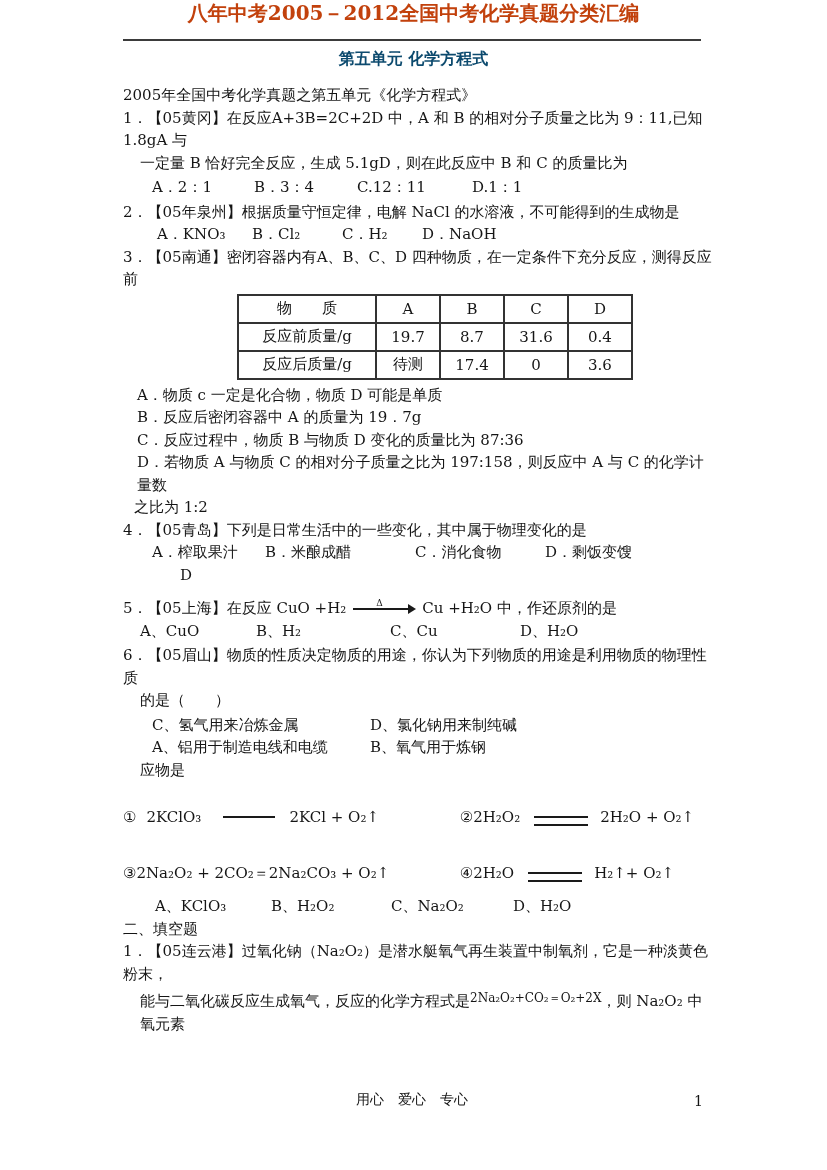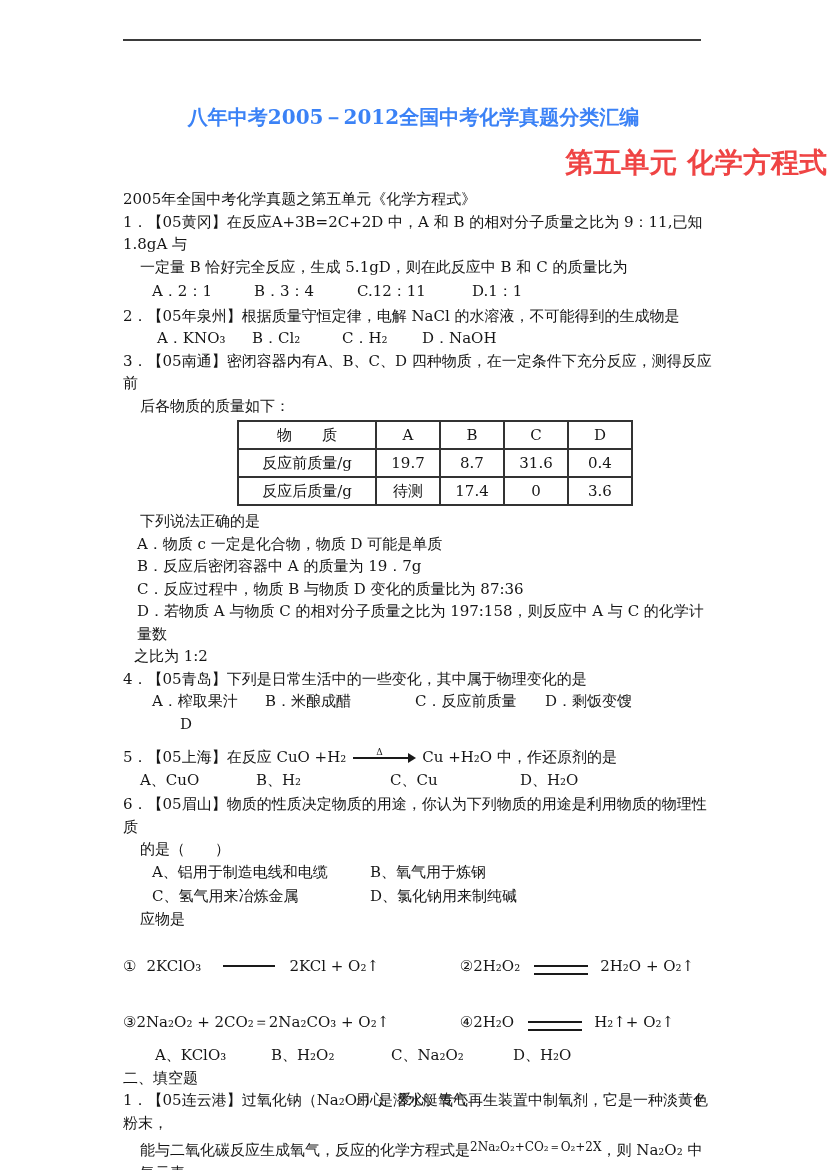--- a/index.html
+++ b/index.html
@@ -9,22 +9,22 @@
     background:#ffffff;
     font-family:"DejaVu Serif","Liberation Serif",serif;
     color:#151515;
     font-size:15px;
     overflow:hidden;
   }
   .topline {
     position:absolute; left:123px; top:39px; width:578px;
     border-top:2px solid #3b3b3b; height:0;
   }
-  .title1 { margin:0; padding-top:104px; text-align:center; color:#3b82f6; font-size:20px; font-weight:bold; line-height:26px; }
-  .title2 { margin:20px 0 0 0; text-align:right; color:#ef4444; font-size:28px; font-weight:bold; line-height:26px; }
+  .title1 { margin:0; text-align:center; color:#c2410c; font-size:20px; font-weight:bold; line-height:26px; }
+  .title2 { margin:20px 0 0 0; text-align:center; color:#0c4a6e; font-size:16px; font-weight:bold; line-height:26px; }
   .content { margin:12px 0 0 123px; width:592px; }
   .l { line-height:22.5px; min-height:22px; }
   .ind1 { margin-left:17px; }
   .ind2 { margin-left:14px; }
   .opt-row { display:flex; }
   .opt-row span { white-space:nowrap; }
   .qtable { border-collapse:collapse; margin:3px 0 4px 114px; }
   .qtable td {
     border:2px solid #333333; text-align:center;
     height:24px; padding:1px 4px; font-size:15px;
@@ -72,21 +72,20 @@
 
     <div class="l" style="margin-top:2px">2．【05年泉州】根据质量守恒定律，电解 NaCl 的水溶液，不可能得到的生成物是</div>
     <div class="l opt-row" style="margin-left:34px">
       <span style="width:95px">A．KNO₃</span>
       <span style="width:90px">B．Cl₂</span>
       <span style="width:80px">C．H₂</span>
       <span>D．NaOH</span>
     </div>
 
     <div class="l">3．【05南通】密闭容器内有A、B、C、D 四种物质，在一定条件下充分反应，测得反应前</div>
-    <div class="l ind1">后各物质的质量如下：</div>
 
     <table class="qtable">
       <tbody>
         <tr>
           <td class="c0">物　　质</td>
           <td class="cn">A</td>
           <td class="cn">B</td>
           <td class="cn">C</td>
           <td class="cn">D</td>
         </tr>
@@ -100,55 +99,54 @@
         <tr>
           <td class="c0">反应后质量/g</td>
           <td class="cn">待测</td>
           <td class="cn">17.4</td>
           <td class="cn">0</td>
           <td class="cn">3.6</td>
         </tr>
       </tbody>
     </table>
 
-    <div class="l ind1">下列说法正确的是</div>
     <div class="l ind2">A．物质 c 一定是化合物，物质 D 可能是单质</div>
     <div class="l ind2">B．反应后密闭容器中 A 的质量为 19．7g</div>
     <div class="l ind2">C．反应过程中，物质 B 与物质 D 变化的质量比为 87:36</div>
     <div class="l ind2">D．若物质 A 与物质 C 的相对分子质量之比为 197:158，则反应中 A 与 C 的化学计量数</div>
     <div class="l" style="margin-left:11px">之比为 1:2</div>
 
     <div class="l">4．【05青岛】下列是日常生活中的一些变化，其中属于物理变化的是</div>
     <div class="l opt-row" style="margin-left:29px">
       <span style="width:113px">A．榨取果汁</span>
       <span style="width:150px">B．米酿成醋</span>
-      <span style="width:130px">C．反应前质量</span>
+      <span style="width:130px">C．消化食物</span>
       <span>D．剩饭变馊</span>
     </div>
     <div class="l" style="margin-left:57px">D</div>
 
     <div class="l" style="margin-top:11px">
       <span>5．【05上海】在反应 CuO +H₂</span><span class="rxn-arrow"><span class="shaft"></span><span class="head"></span><span class="delta">Δ</span></span><span>Cu +H₂O 中，作还原剂的是</span>
     </div>
     <div class="l opt-row" style="margin-left:17px">
       <span style="width:116px">A、CuO</span>
       <span style="width:134px">B、H₂</span>
       <span style="width:130px">C、Cu</span>
       <span>D、H₂O</span>
     </div>
 
     <div class="l" style="margin-top:2px">6．【05眉山】物质的性质决定物质的用途，你认为下列物质的用途是利用物质的物理性质</div>
     <div class="l ind1">的是（　　）</div>
+    <div class="l opt-row" style="margin-left:29px; margin-top:2px">
+      <span style="width:218px">C、氢气用来冶炼金属</span>
+      <span>D、氯化钠用来制纯碱</span>
+    </div>
     <div class="l opt-row" style="margin-left:29px">
       <span style="width:218px">A、铝用于制造电线和电缆</span>
       <span>B、氧气用于炼钢</span>
-    </div>
-    <div class="l opt-row" style="margin-left:29px; margin-top:2px">
-      <span style="width:218px">C、氢气用来冶炼金属</span>
-      <span>D、氯化钠用来制纯碱</span>
     </div>
 
     <div class="l ind1">应物是</div>
 
     <div class="l eq-row" style="margin-top:13px">
       <span class="eq-left">
         <span class="eq-num">①</span><span>2KClO₃</span><span class="blank-single"></span><span>2KCl + O₂↑</span>
       </span><span>
         <span>②</span><span>2H₂O₂</span><span class="blank-double"></span><span>2H₂O + O₂↑</span>
       </span>

